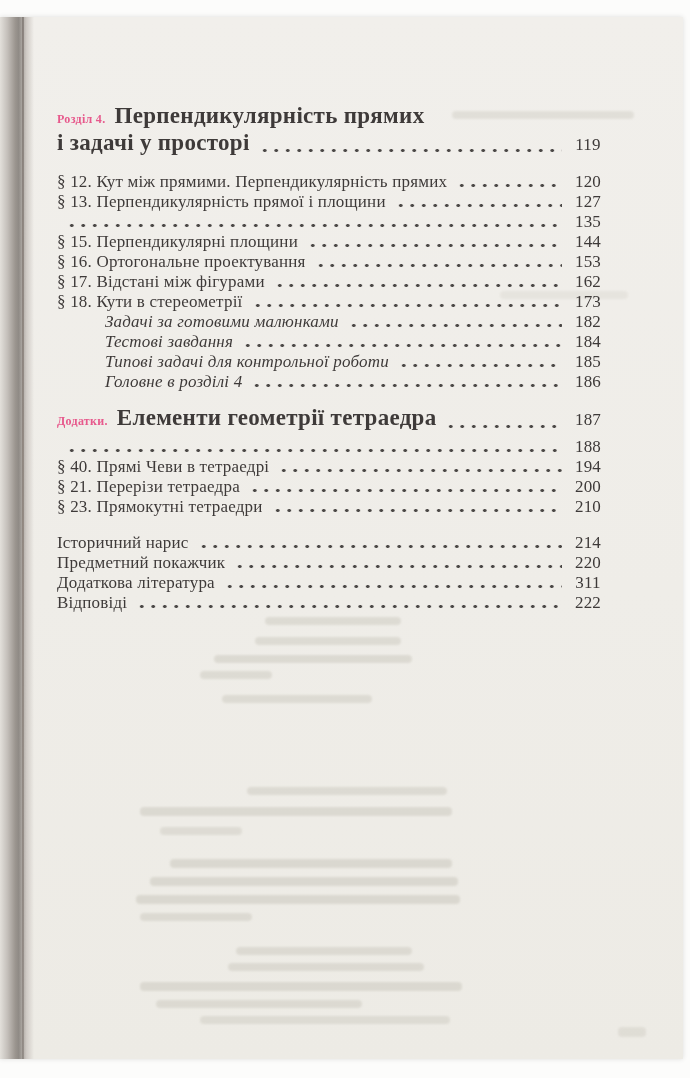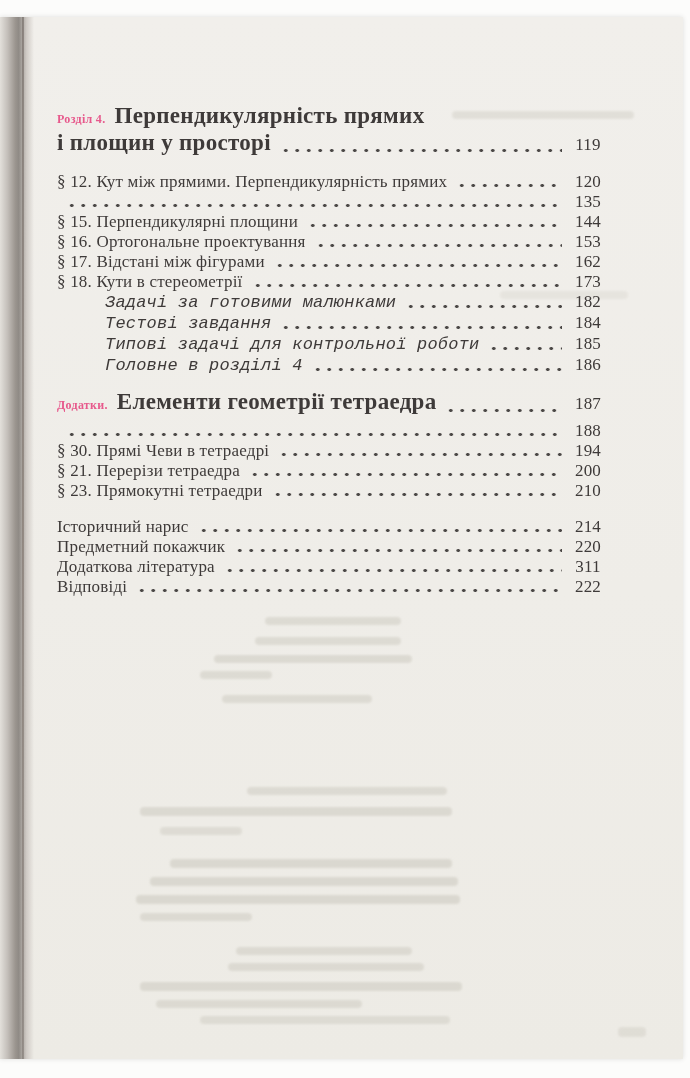--- a/index.html
+++ b/index.html
@@ -45,21 +45,21 @@
   }
   .row .pg{width:42px;text-align:center;white-space:nowrap;}
   .h-line1{line-height:24px;white-space:nowrap;}
   .h1 .row{line-height:24px;}
   .accent{
     color:var(--accent);font-weight:bold;
     font-size:12px;margin-right:9px;letter-spacing:.3px;
   }
   .h-title{font-weight:bold;font-size:23px;letter-spacing:.3px;}
   .sections{margin-top:15px;}
-  .sub .lbl{font-style:italic;font-family:Liberation Mono, monospace;}
+  .sub .lbl{font-style:italic;}
   .sub{padding-left:48px;}
   .gap14{margin-top:14px;}
   .gap16{margin-top:16px;}
   .headrow{line-height:24px;}
   
   .ghost{
     position:absolute;z-index:1;height:8px;border-radius:4px;
     background:#b6b3a6;filter:blur(1.1px);
   }
 </style>
@@ -92,31 +92,36 @@
 <div class="ghost" style="left:200px;top:1016px;width:250px;opacity:.28"></div>
 <div class="ghost" style="left:618px;top:1027px;width:28px;height:10px;opacity:.24"></div>
 
 <div class="toc">
 
   <div class="h1">
     <div class="h-line1">
       <span class="accent">Розділ 4.</span><span class="h-title">Перпендикулярність прямих</span>
     </div>
     <div class="row headrow">
-      <span class="lbl h-title">і площин у просторі</span>
+      <span class="lbl h-title">і задачі у просторі</span>
       <span class="dots"></span>
       <span class="pg">119</span>
     </div>
   </div>
 
   <div class="sections">
     <div class="row">
       <span class="lbl">§ 12. Кут між прямими. Перпендикулярність прямих</span>
       <span class="dots"></span>
       <span class="pg">120</span>
+    </div>
+    <div class="row">
+      <span class="lbl">§ 13. Перпендикулярність прямої і площини</span>
+      <span class="dots"></span>
+      <span class="pg">127</span>
     </div>
     <div class="row">
       <span class="dots"></span>
       <span class="pg">135</span>
     </div>
     <div class="row">
       <span class="lbl">§ 15. Перпендикулярні площини</span>
       <span class="dots"></span>
       <span class="pg">144</span>
     </div>
@@ -163,21 +168,21 @@
     <span class="dots"></span>
     <span class="pg">187</span>
   </div>
 
   <div style="margin-top:4px;">
     <div class="row">
       <span class="dots"></span>
       <span class="pg">188</span>
     </div>
     <div class="row">
-      <span class="lbl">§ 30. Прямі Чеви в тетраедрі</span>
+      <span class="lbl">§ 40. Прямі Чеви в тетраедрі</span>
       <span class="dots"></span>
       <span class="pg">194</span>
     </div>
     <div class="row">
       <span class="lbl">§ 21. Перерізи тетраедра</span>
       <span class="dots"></span>
       <span class="pg">200</span>
     </div>
     <div class="row">
       <span class="lbl">§ 23. Прямокутні тетраедри</span>

